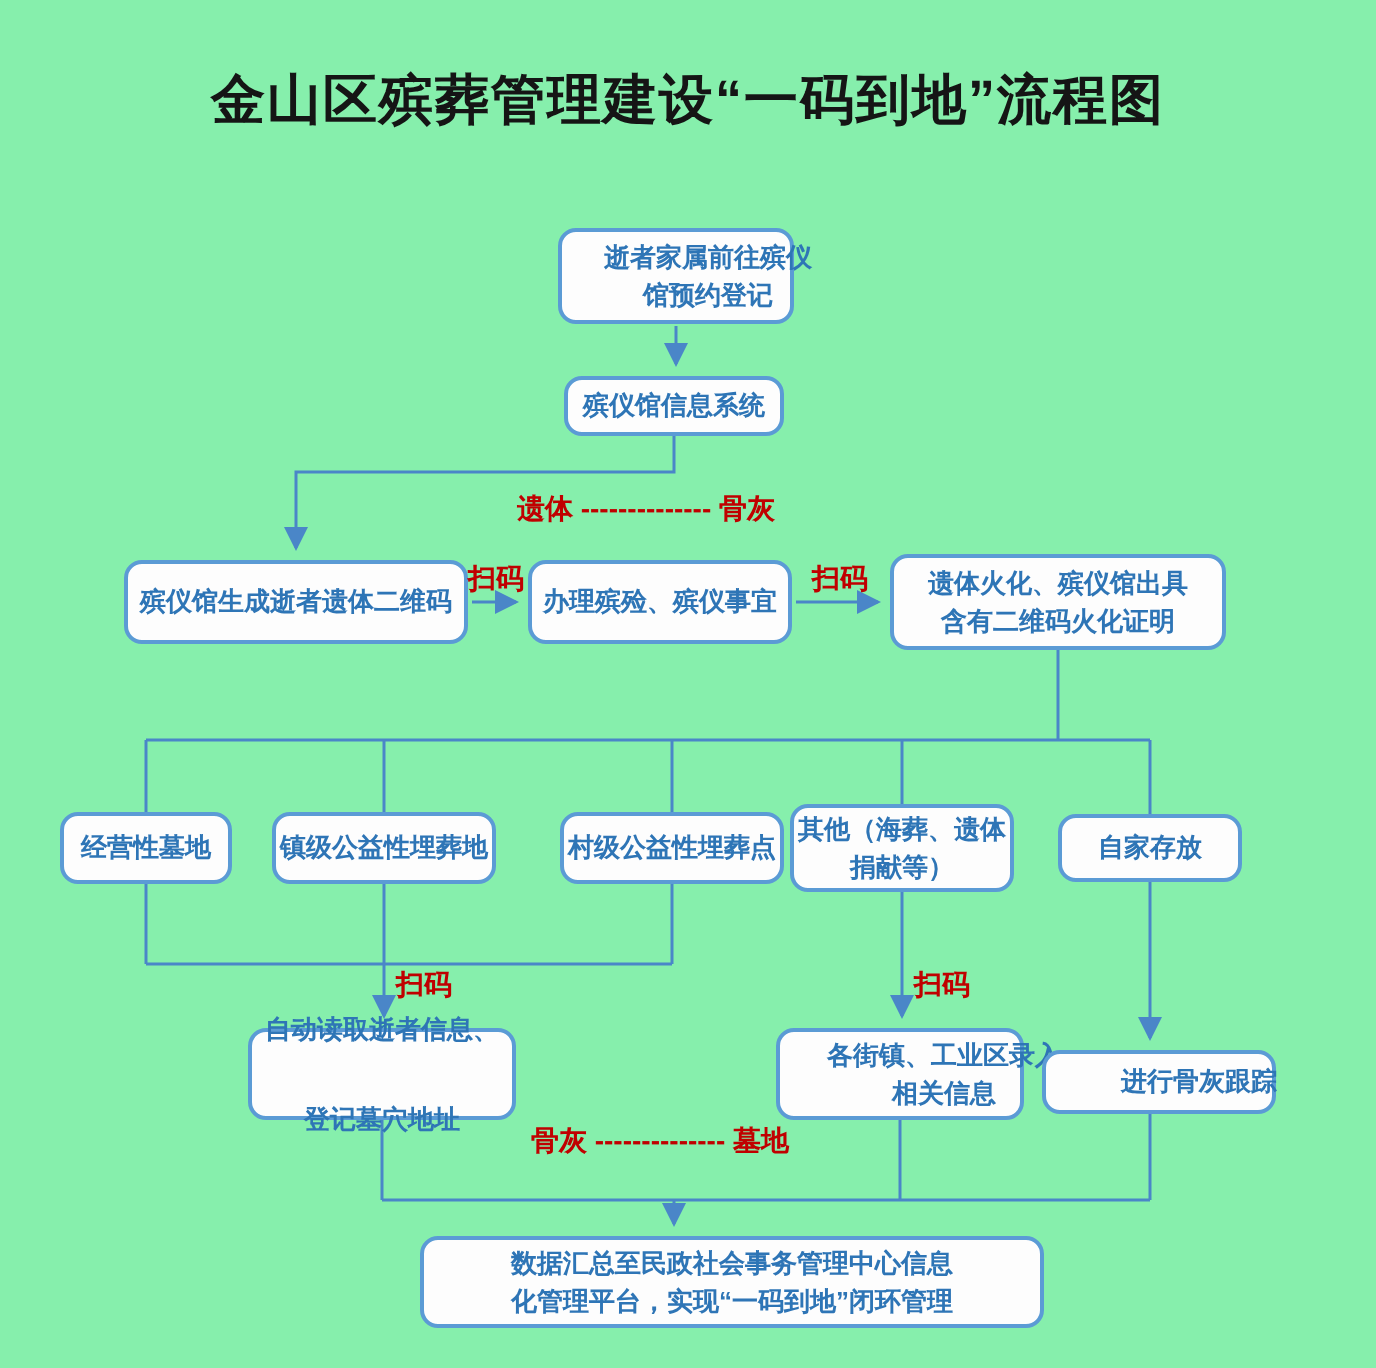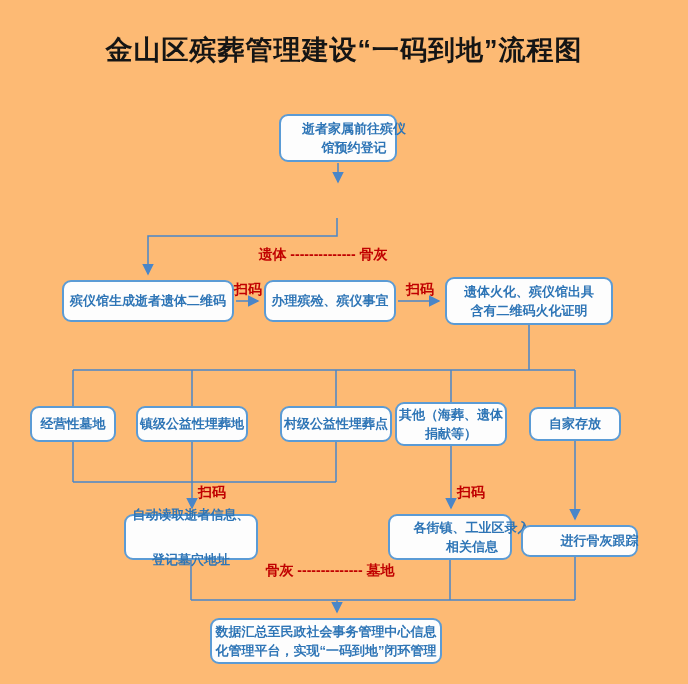--- a/index.html
+++ b/index.html
@@ -1,20 +1,20 @@
 <!DOCTYPE html>
 <html><head>
 <meta charset="utf-8">
 <style>
   html, body { margin: 0; padding: 0; background: #ffffff; }
   .canvas {
     position: relative;
     width: 688px;
     height: 684px;
-    background: #fdba74;
+    background: #86efac;
     font-family: "Liberation Sans", "DejaVu Sans", sans-serif;
     overflow: hidden;
   }
   .title {
     position: absolute;
     left: 0; top: 32px; width: 100%;
     text-align: center;
     font-size: 27px;
     font-weight: bold;
     color: #151515;
@@ -94,20 +94,23 @@
       <path d="M191,600 H575"></path>
       <path d="M337,600 V612" marker-end="url(#arrow)"></path>
     </g>
   </svg>
 
   <div class="node" style="left:279px; top:114px; width:118px; height:48px;padding-left:32px;">
     <span class="ln">逝者家属前往殡仪</span>
     <span class="ln">馆预约登记</span>
   </div>
 
+  <div class="node" style="left:282px; top:188px; width:110px; height:30px;">
+    <span class="ln">殡仪馆信息系统</span>
+  </div>
 
   <div class="node" style="left:62px; top:280px; width:172px; height:42px;">
     <span class="ln">殡仪馆生成逝者遗体二维码</span>
   </div>
 
   <div class="node" style="left:264px; top:280px; width:132px; height:42px;">
     <span class="ln">办理殡殓、殡仪事宜</span>
   </div>
 
   <div class="node" style="left:445px; top:277px; width:168px; height:48px;">
@@ -143,21 +146,21 @@
 
   <div class="node" style="left:388px; top:514px; width:124px; height:46px;padding-left:44px;">
     <span class="ln">各街镇、工业区录入</span>
     <span class="ln">相关信息</span>
   </div>
 
   <div class="node" style="left:521px; top:525px; width:117px; height:32px;padding-left:40px;">
     <span class="ln">进行骨灰跟踪</span>
   </div>
 
-  <div class="node" style="left:210px; top:618px; width:232px; height:46px;align-items:center;">
+  <div class="node" style="left:210px; top:618px; width:312px; height:46px;align-items:center;">
     <span class="ln">数据汇总至民政社会事务管理中心信息</span>
     <span class="ln">化管理平台，实现“一码到地”闭环管理</span>
   </div>
 
   <div class="rlabel" style="left:233px; top:246px; width:180px;">遗体 -------------- 骨灰</div>
 
   <div class="rlabel" style="left:226px; top:281px; width:44px;">扫码</div>
 
   <div class="rlabel" style="left:398px; top:281px; width:44px;">扫码</div>
 

